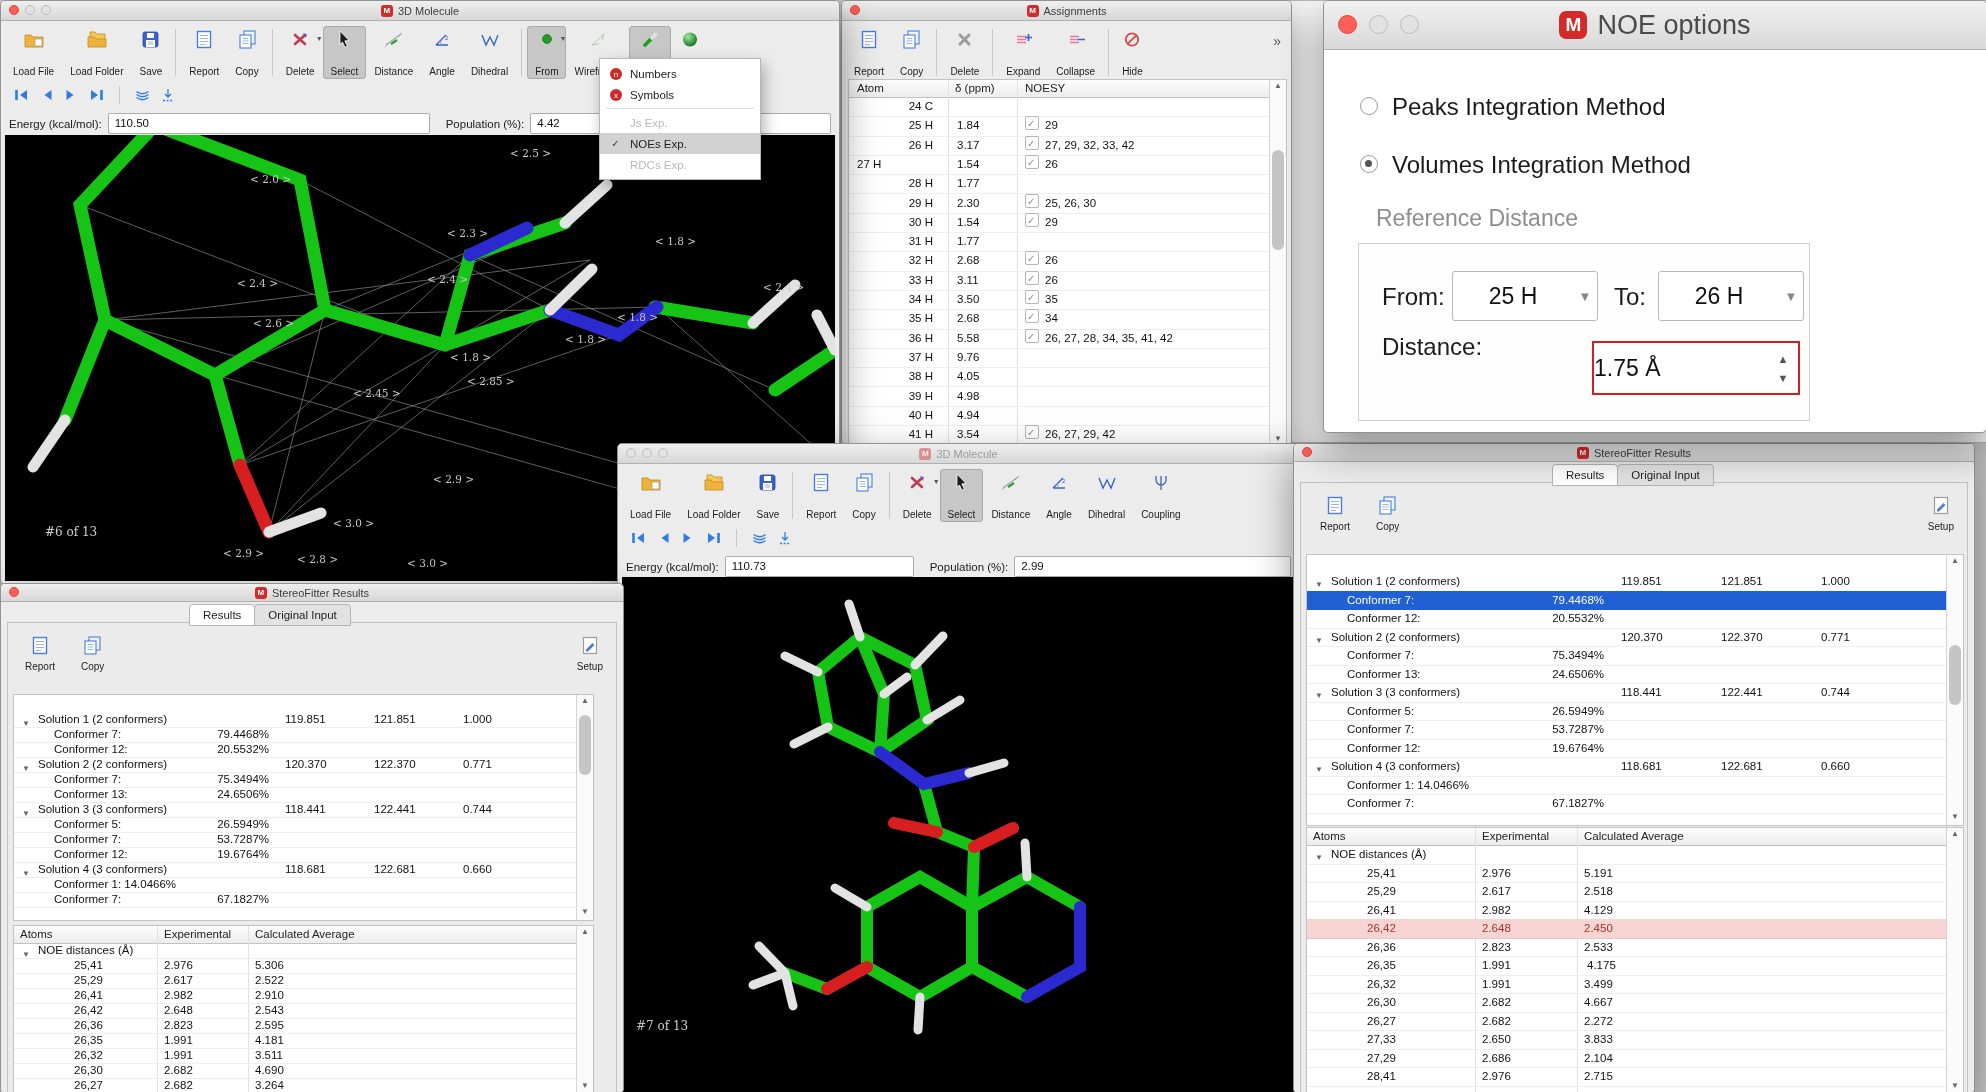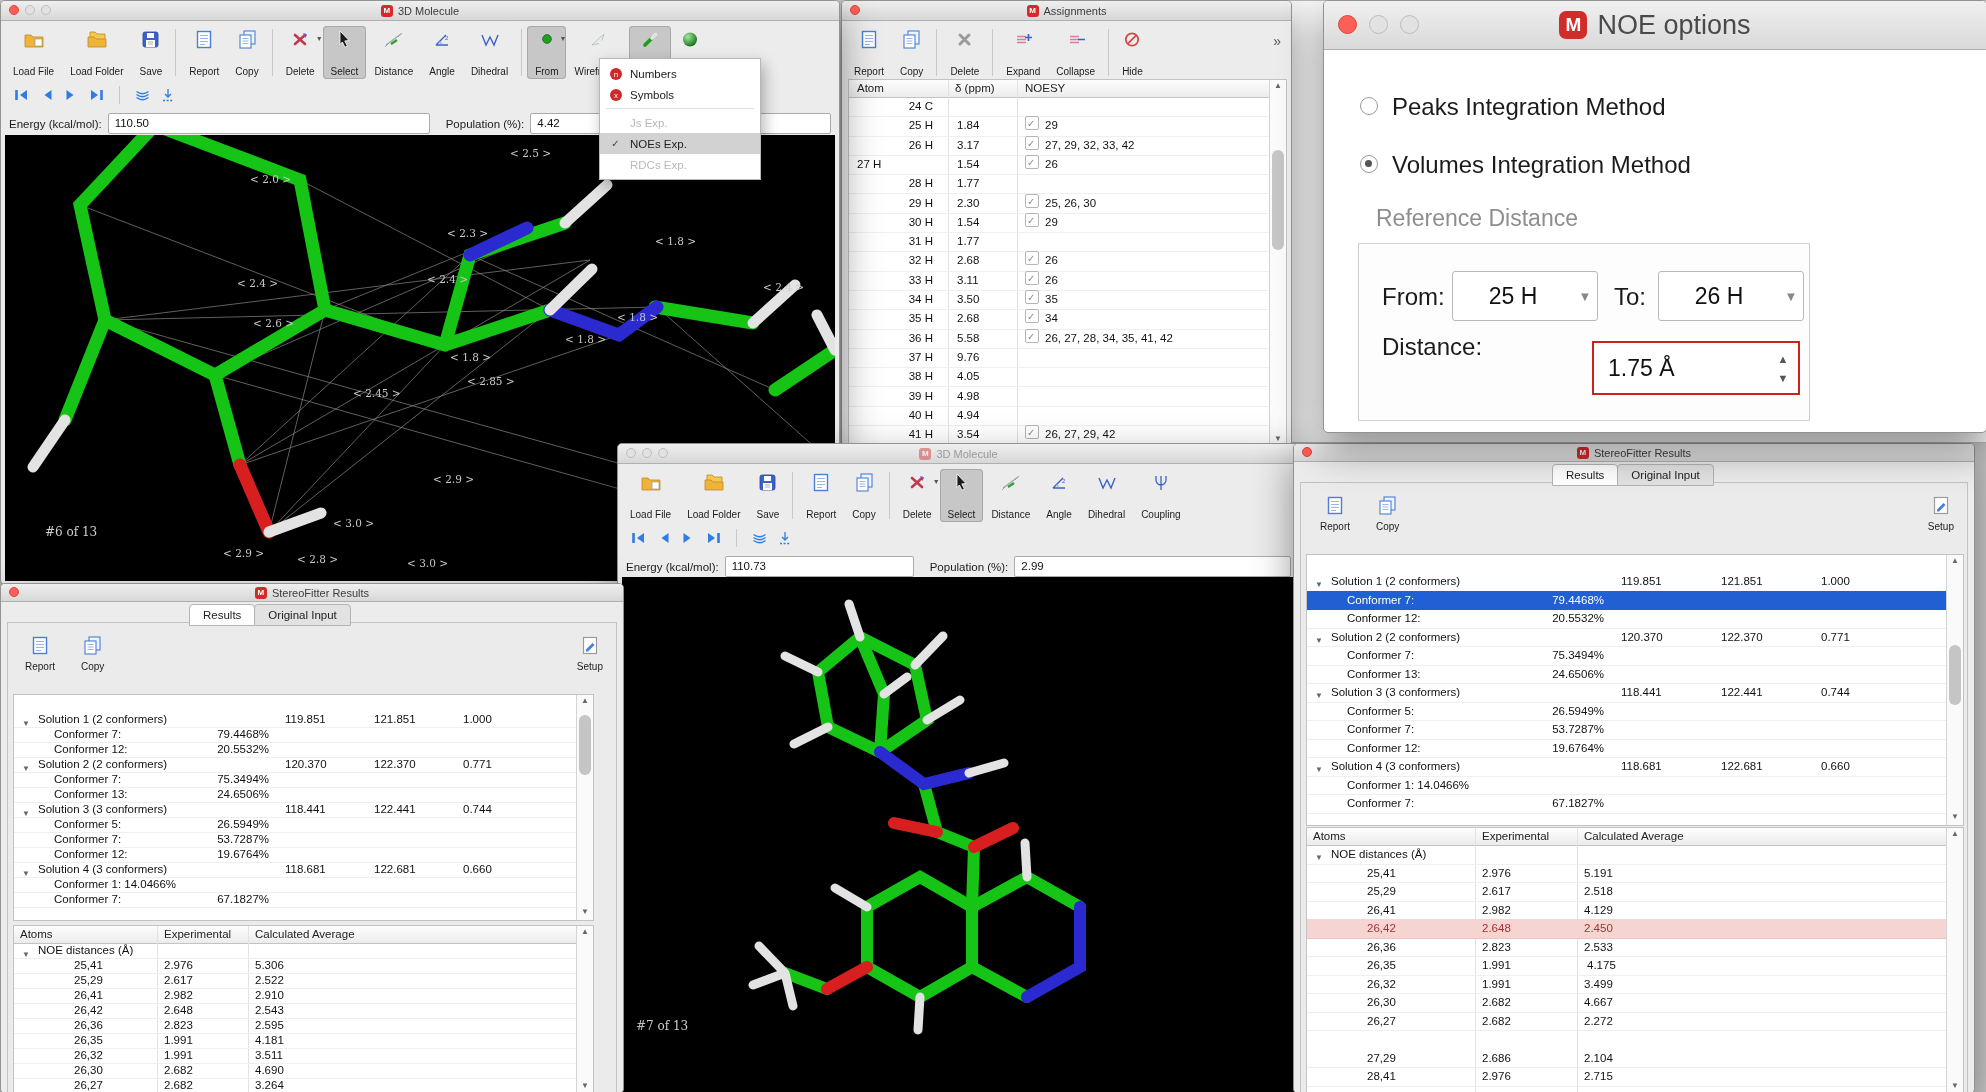--- a/index.html
+++ b/index.html
@@ -85,21 +85,21 @@
   .radio{position:absolute;width:18px;height:18px;border:1.5px solid #9a9a9a;border-radius:50%;background:#fff;box-sizing:border-box}
   .radio.on::after{content:"";position:absolute;left:3.5px;top:3.5px;width:7px;height:7px;border-radius:50%;background:#555}
   .noelabel{position:absolute;font-size:24px;color:#1b1b1b;white-space:nowrap}
   .noesub{position:absolute;font-size:23px;color:#8e8e8e;white-space:nowrap}
   .groupbox{position:absolute;border:1px solid #cfcfcf;background:#fdfdfd}
   .combo{position:absolute;background:#fff;border:1.5px solid #b9b9b9;border-radius:3px;display:flex;
          align-items:center;font-size:23px;color:#111}
   .combo .val{flex:1;text-align:center}
   .combo .carr{width:24px;color:#888;font-size:13px;text-align:center}
   .spinner{position:absolute;background:#fff;border:2px solid #cf2020;display:flex;align-items:center;font-size:23px;color:#111}
-  .spinner .val{flex:1;padding-left:14px}
+  .spinner .val{flex:1;}
   .spinner .sarrs{width:30px;display:flex;flex-direction:column;align-items:center;gap:7px;color:#555;font-size:11px}
 </style>
 </head>
 <body>
 
 <div class="backdrop" style="left:1200px;top:0;width:786px;height:441px"></div>
 
 <div class="window" id="win-mol1" style="left:0;top:0;width:838px;height:583px;z-index:6">
   <div class="titlebar">
     <div class="traffic">
@@ -1103,20 +1103,25 @@
       <div class="trow" style="top: 165px; height: 18.5px; line-height: 18.5px;">
         <span style="left:60px">26,30</span>
         <span style="left:175px">2.682</span>
         <span style="left:277px">4.667</span>
       </div>
       <div class="trow" style="top: 183.5px; height: 18.5px; line-height: 18.5px;">
         <span style="left:60px">26,27</span>
         <span style="left:175px">2.682</span>
         <span style="left:277px">2.272</span>
       </div>
+      <div class="trow" style="top: 202px; height: 18.5px; line-height: 18.5px;">
+        <span style="left:60px">27,33</span>
+        <span style="left:175px">2.650</span>
+        <span style="left:277px">3.833</span>
+      </div>
       <div class="trow" style="top: 220.5px; height: 18.5px; line-height: 18.5px;">
         <span style="left:60px">27,29</span>
         <span style="left:175px">2.686</span>
         <span style="left:277px">2.104</span>
       </div>
       <div class="trow" style="top: 239px; height: 18.5px; line-height: 18.5px;">
         <span style="left:60px">28,41</span>
         <span style="left:175px">2.976</span>
         <span style="left:277px">2.715</span>
       </div>

